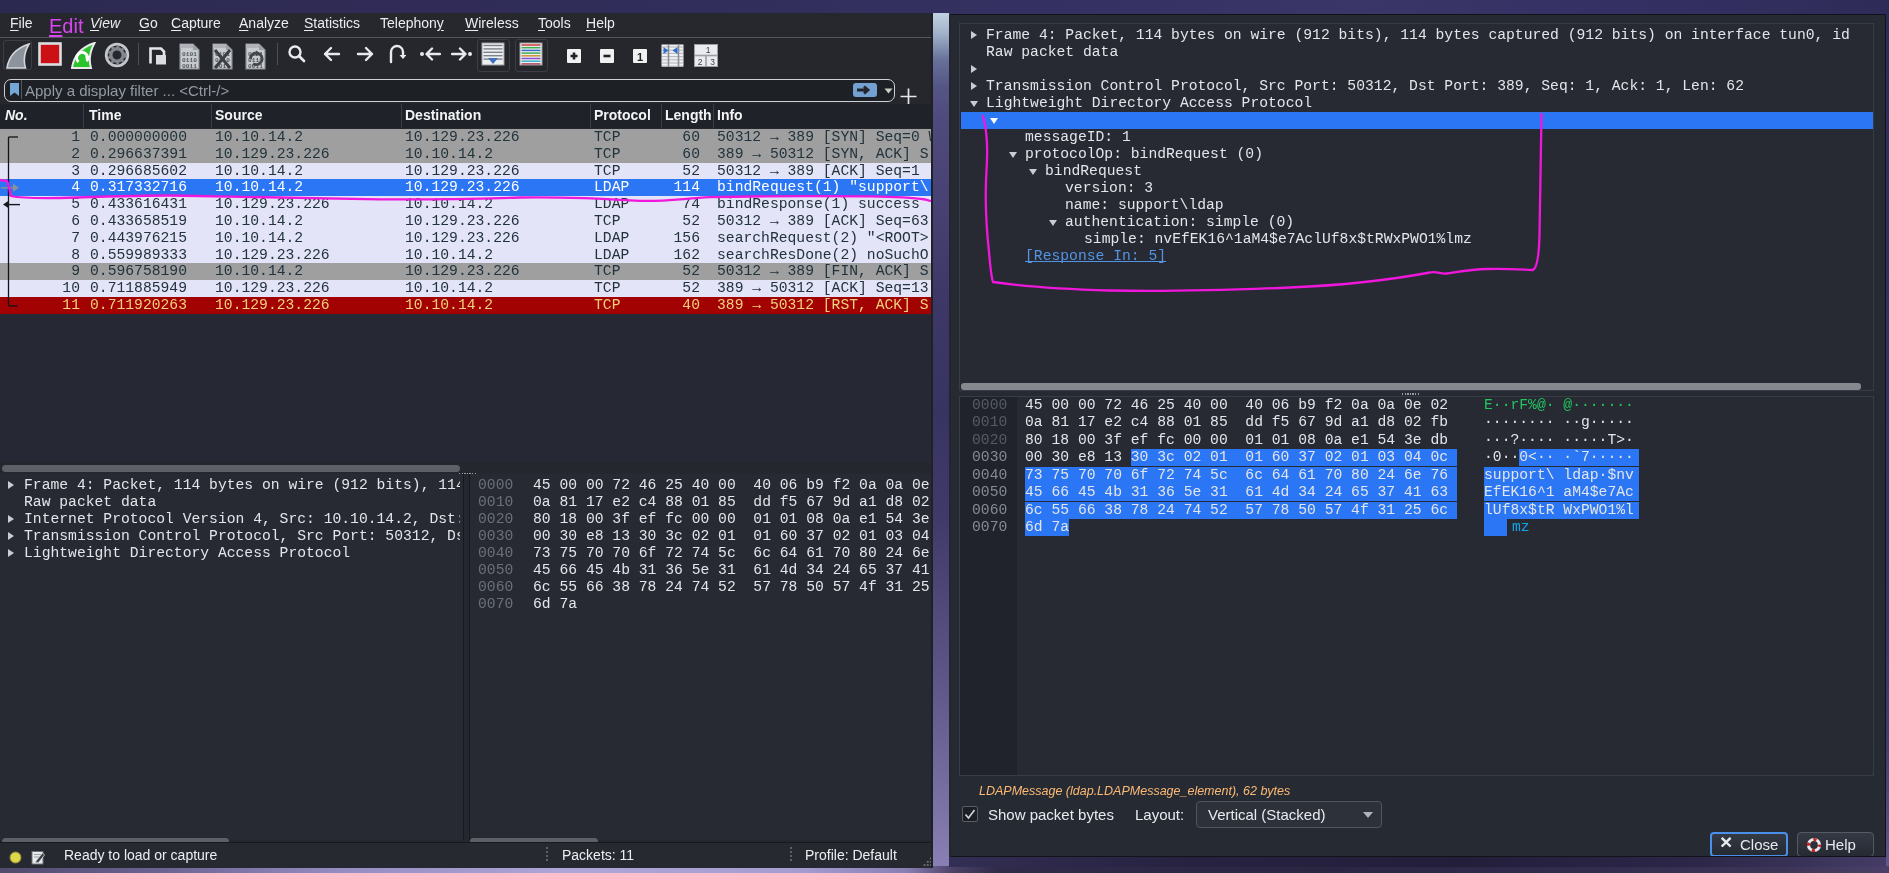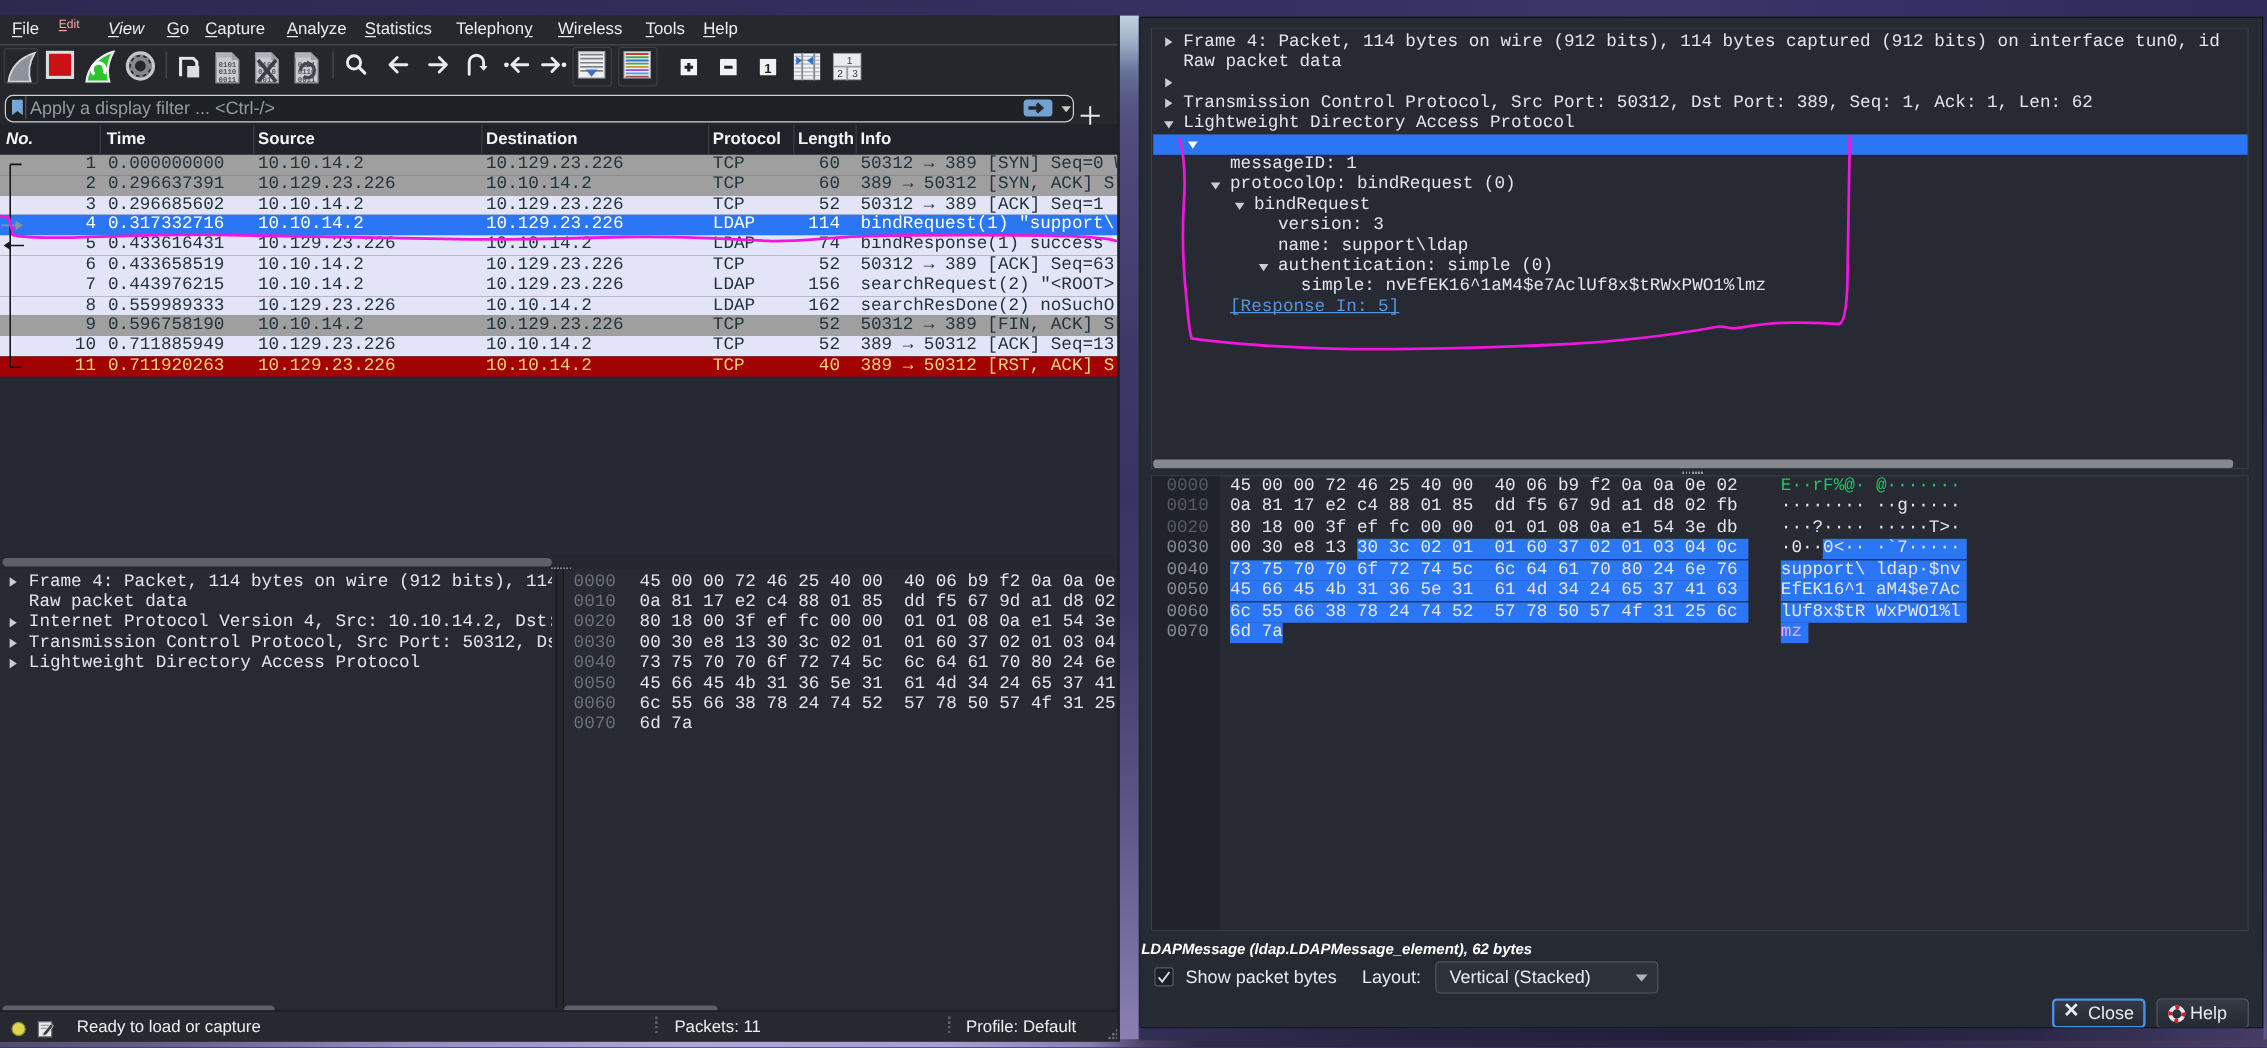--- a/index.html
+++ b/index.html
@@ -8,21 +8,21 @@
 .tri-r{width:0;height:0;border-left:6px solid #c9ccd2;border-top:4.5px solid transparent;border-bottom:4.5px solid transparent;display:inline-block;}
 </style></head><body>
 
 <div class="abs" style="left:0;top:0;width:1889px;height:14px;background:linear-gradient(90deg,#2c2951 0%,#312d59 30%,#343061 55%,#3b3668 72%,#343063 86%,#2f2b58 100%);"></div>
 <div class="abs" style="left:933px;top:13px;width:16px;height:855px;background:linear-gradient(180deg,#c3d2e2 0%,#9fb1c8 2.5%,#67719a 5.5%,#555685 8.5%,#504b7d 12%,#474273 22%,#3d3867 33%,#383462 47%,#403a6b 59%,#4f4878 69%,#5e5688 78%,#6f679a 87%,#7d74a8 94%,#8a80b4 100%);"></div>
 <div class="abs" style="left:1886px;top:0;width:3px;height:873px;background:linear-gradient(180deg,#2f2b57 0%,#322e5c 10%,#343062 30%,#373366 50%,#3a3468 70%,#453e72 85%,#584e82 95%,#665a8e 100%);"></div>
 <div class="abs" style="left:0;top:866px;width:1889px;height:7px;background:linear-gradient(90deg,#514b6e 0%,#6a6190 8%,#968cc2 18%,#b0a5d8 30%,#a89dd2 42%,#8a7fb5 48%,#4a4166 50.5%,#2f2a48 53%,#2a2642 70%,#322c4e 85%,#3d3556 94%,#4a4068 100%);"></div>
 <div class="abs" style="left:0;top:13px;width:933px;height:855px;background:#24272e;border-right:2px solid #1e2127;box-sizing:border-box;overflow:hidden;">
 <div class="abs" style="left:0;top:0;width:933px;height:24px;background:#26282d;"></div>
 <div class="abs" style="left:10px;top:2px;font-size:14px;color:#ebedef;"><span style="text-decoration:underline;text-underline-offset:2px;">F</span>ile</div>
-<div class="abs" style="left:49px;top:2px;font-size:10px;color:#fca5a5;"><span style="text-decoration:underline;text-underline-offset:2px;">E</span>dit</div>
+<div class="abs" style="left:49px;top:2px;font-size:20px;color:#d946ef;"><span style="text-decoration:underline;text-underline-offset:2px;">E</span>dit</div>
 <div class="abs" style="left:90px;top:2px;font-size:14px;color:#ebedef;font-style:italic;"><span style="text-decoration:underline;text-underline-offset:2px;">V</span>iew</div>
 <div class="abs" style="left:139px;top:2px;font-size:14px;color:#ebedef;"><span style="text-decoration:underline;text-underline-offset:2px;">G</span>o</div>
 <div class="abs" style="left:171px;top:2px;font-size:14px;color:#ebedef;"><span style="text-decoration:underline;text-underline-offset:2px;">C</span>apture</div>
 <div class="abs" style="left:239px;top:2px;font-size:14px;color:#ebedef;"><span style="text-decoration:underline;text-underline-offset:2px;">A</span>nalyze</div>
 <div class="abs" style="left:304px;top:2px;font-size:14px;color:#ebedef;"><span style="text-decoration:underline;text-underline-offset:2px;">S</span>tatistics</div>
 <div class="abs" style="left:380px;top:2px;font-size:14px;color:#ebedef;">Telephon<span style="text-decoration:underline;text-underline-offset:2px;">y</span></div>
 <div class="abs" style="left:465px;top:2px;font-size:14px;color:#ebedef;"><span style="text-decoration:underline;text-underline-offset:2px;">W</span>ireless</div>
 <div class="abs" style="left:538px;top:2px;font-size:14px;color:#ebedef;"><span style="text-decoration:underline;text-underline-offset:2px;">T</span>ools</div>
 <div class="abs" style="left:586px;top:2px;font-size:14px;color:#ebedef;"><span style="text-decoration:underline;text-underline-offset:2px;">H</span>elp</div>
 <div class="abs" style="left:0;top:24px;width:933px;height:1px;background:#53565c;"></div>
@@ -319,22 +319,22 @@
 <div class="abs mono" style="left:533px;top:469px;height:17px;line-height:17px;color:#e2e5e9;">EfEK16^1 aM4$e7Ac</div>
 <div class="abs mono" style="left:21px;top:487px;height:17px;line-height:17px;color:#868b93;">0060</div>
 <div class="abs" style="left:74.0px;top:487px;width:432.2px;height:17px;background:#2b76f5;"></div>
 <div class="abs" style="left:533.0px;top:487px;width:154.9px;height:17px;background:#2b76f5;"></div>
 <div class="abs mono" style="left:74px;top:487px;height:17px;line-height:17px;color:#e2e5e9;">6c 55 66 38 78 24 74 52  57 78 50 57 4f 31 25 6c</div>
 <div class="abs mono" style="left:533px;top:487px;height:17px;line-height:17px;color:#e2e5e9;">lUf8x$tR WxPWO1%l</div>
 <div class="abs mono" style="left:21px;top:504px;height:17px;line-height:17px;color:#868b93;">0070</div>
 <div class="abs" style="left:74.0px;top:504px;width:44.1px;height:17px;background:#2b76f5;"></div>
 <div class="abs" style="left:533.0px;top:504px;width:22.6px;height:17px;background:#2b76f5;"></div>
 <div class="abs mono" style="left:74px;top:504px;height:17px;line-height:17px;color:#e2e5e9;">6d 7a</div>
-<div class="abs mono" style="left:533px;top:504px;height:17px;line-height:17px;color:#f0abfc;">mz</div>
-<div class="abs" style="left:0;top:769px;font-size:12.5px;font-style:italic;color:#ffffff;font-weight:bold;">LDAPMessage (ldap.LDAPMessage_element), 62 bytes</div>
+<div class="abs mono" style="left:533px;top:504px;height:17px;line-height:17px;color:#0ea5e9;padding-left:28px;">mz</div>
+<div class="abs" style="left:28px;top:769px;font-size:12.5px;font-style:italic;color:#fdba74;">LDAPMessage (ldap.LDAPMessage_element), 62 bytes</div>
 <div class="abs" style="left:11px;top:791px;width:16px;height:16px;background:#1c1f26;border:1px solid #595d65;border-radius:2px;box-sizing:border-box;"></div>
 <svg class="abs" style="left:13px;top:794px;" width="12" height="11" viewBox="0 0 12 11">
       <path d="M1.5 5.5 L4.5 9 L10.5 1" fill="none" stroke="#d4d7db" stroke-width="1.6"></path>
     </svg>
 <div class="abs" style="left:37px;top:791px;font-size:15px;color:#e8eaee;">Show packet bytes</div>
 <div class="abs" style="left:184px;top:791px;font-size:15px;color:#e8eaee;">Layout:</div>
 <div class="abs" style="left:245px;top:786px;width:186px;height:27px;background:#2d313a;border:1px solid #50545c;border-radius:4px;box-sizing:border-box;"></div>
 <div class="abs" style="left:257px;top:791px;font-size:15px;color:#e8eaee;">Vertical (Stacked)</div>
 <div class="abs" style="left:412px;top:797px;width:0;height:0;border-top:6px solid #b0b4ba;border-left:5px solid transparent;border-right:5px solid transparent;"></div>
 <div class="abs" style="left:759px;top:817px;width:78px;height:25px;background:linear-gradient(180deg,#343944,#262a32);border:2px solid #4a8fe8;border-radius:4px;box-sizing:border-box;"></div>

